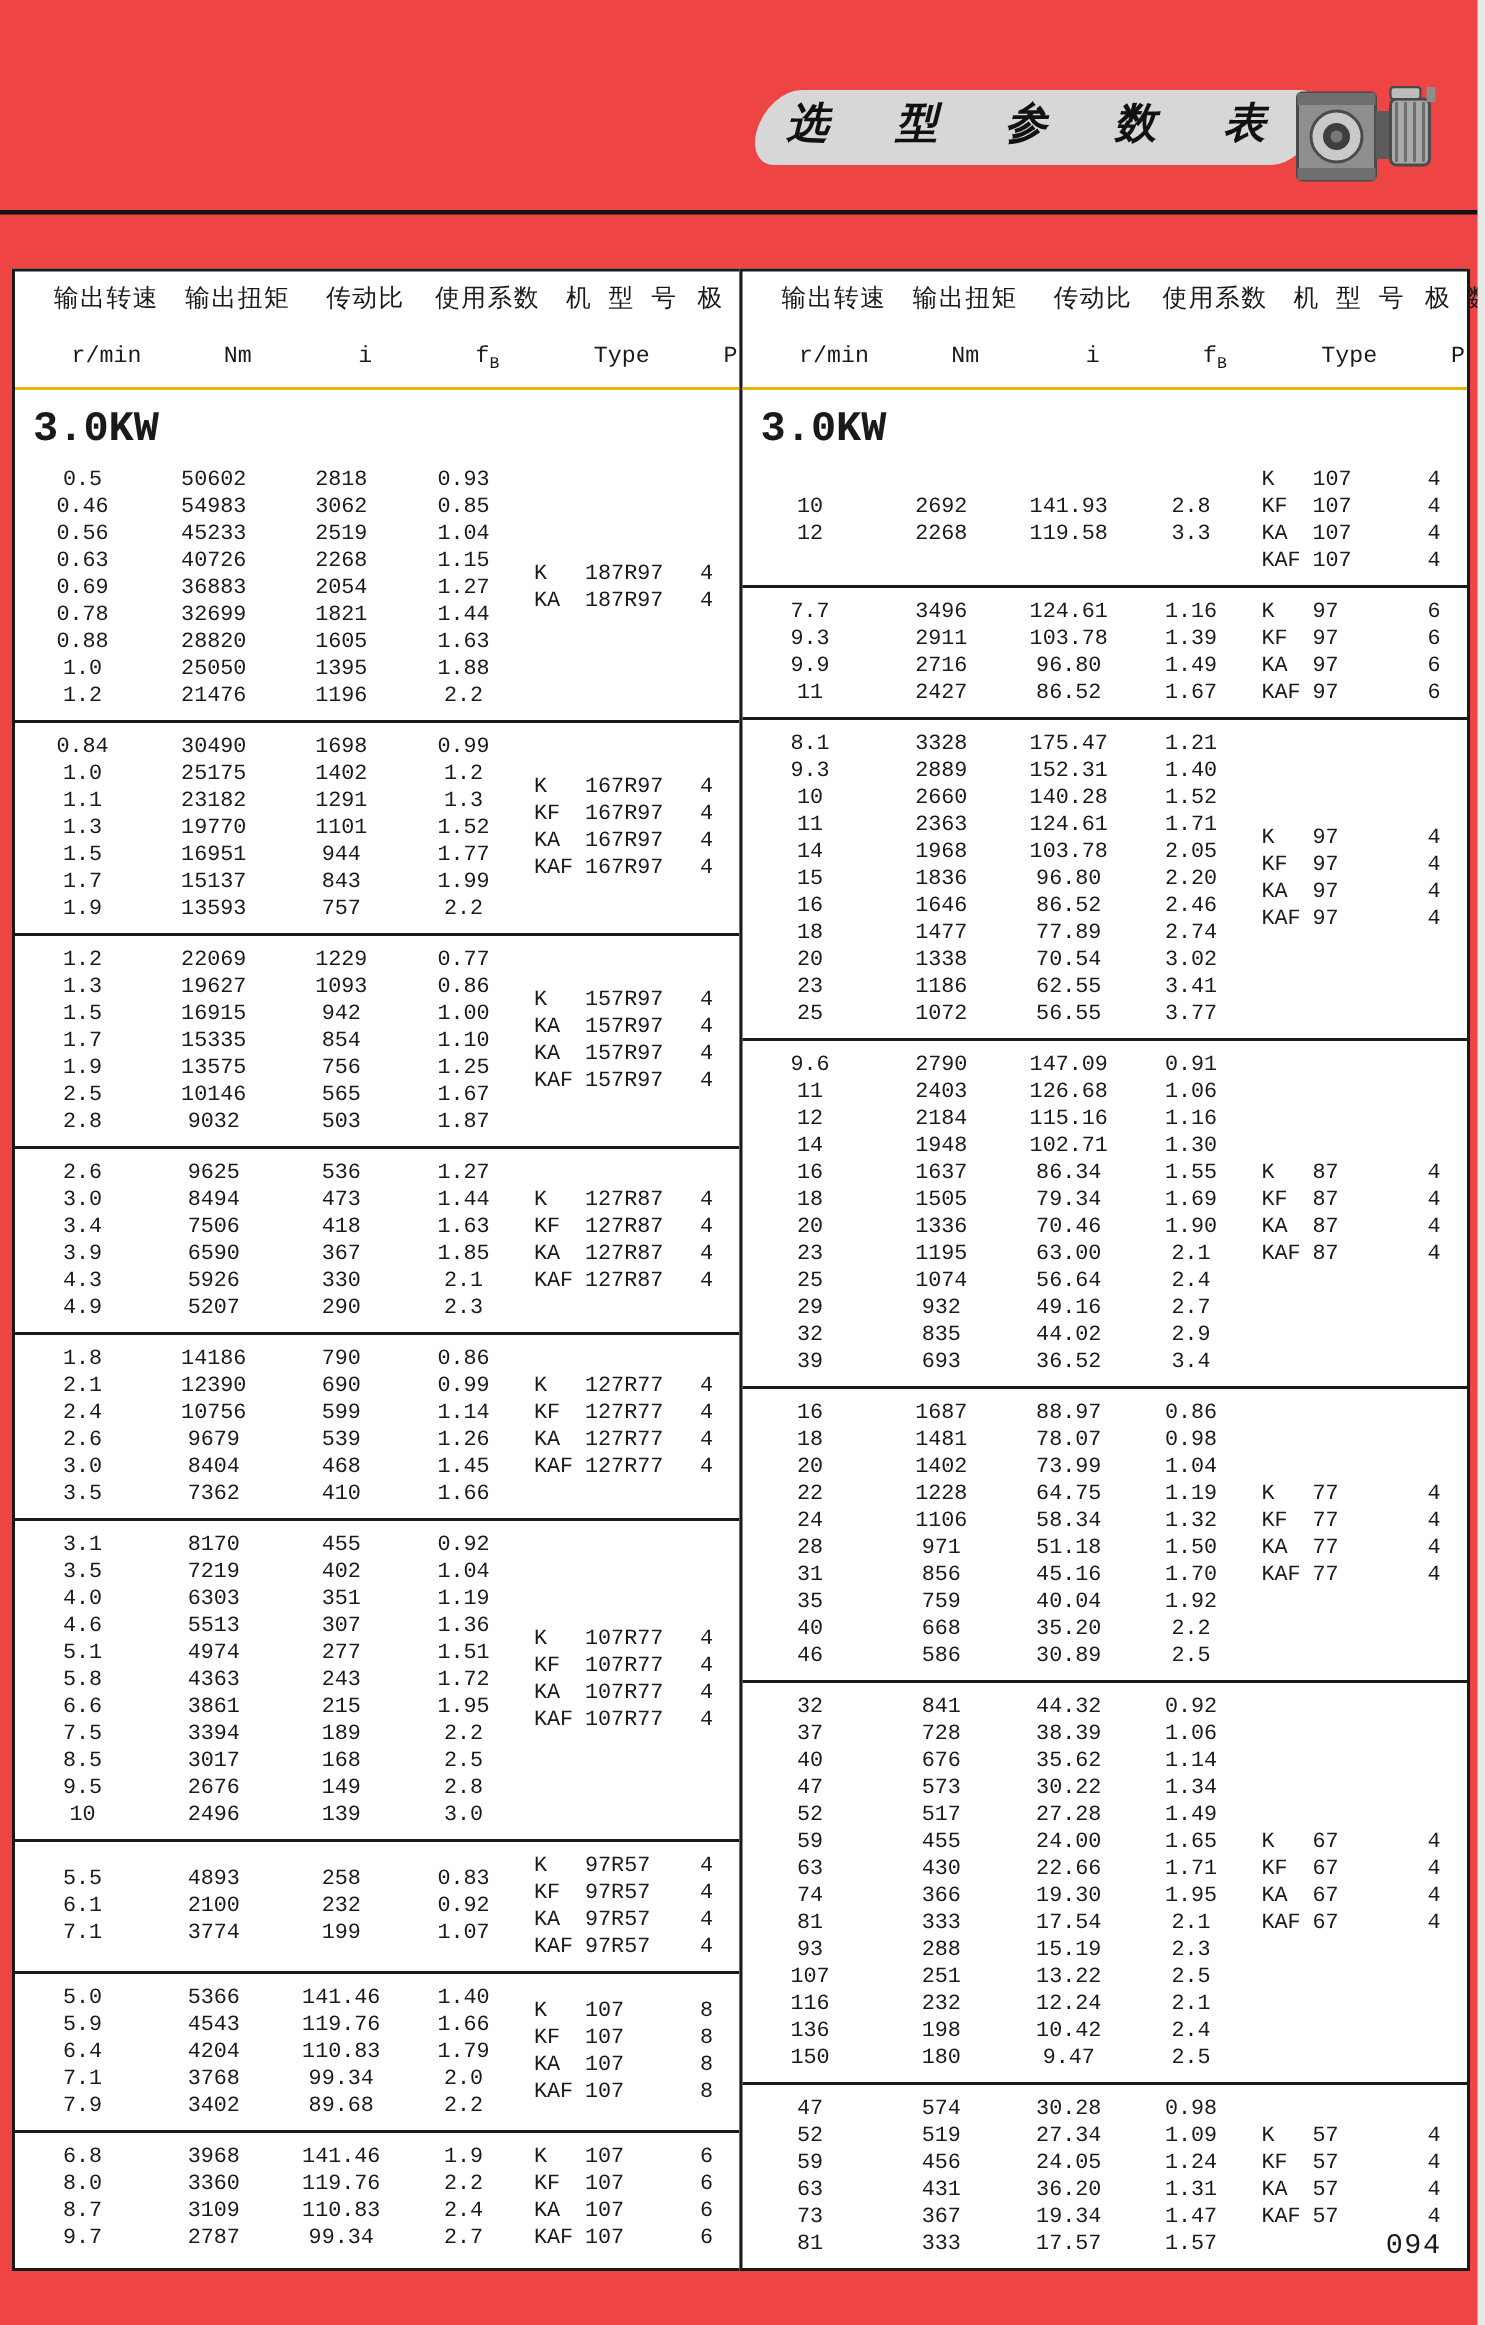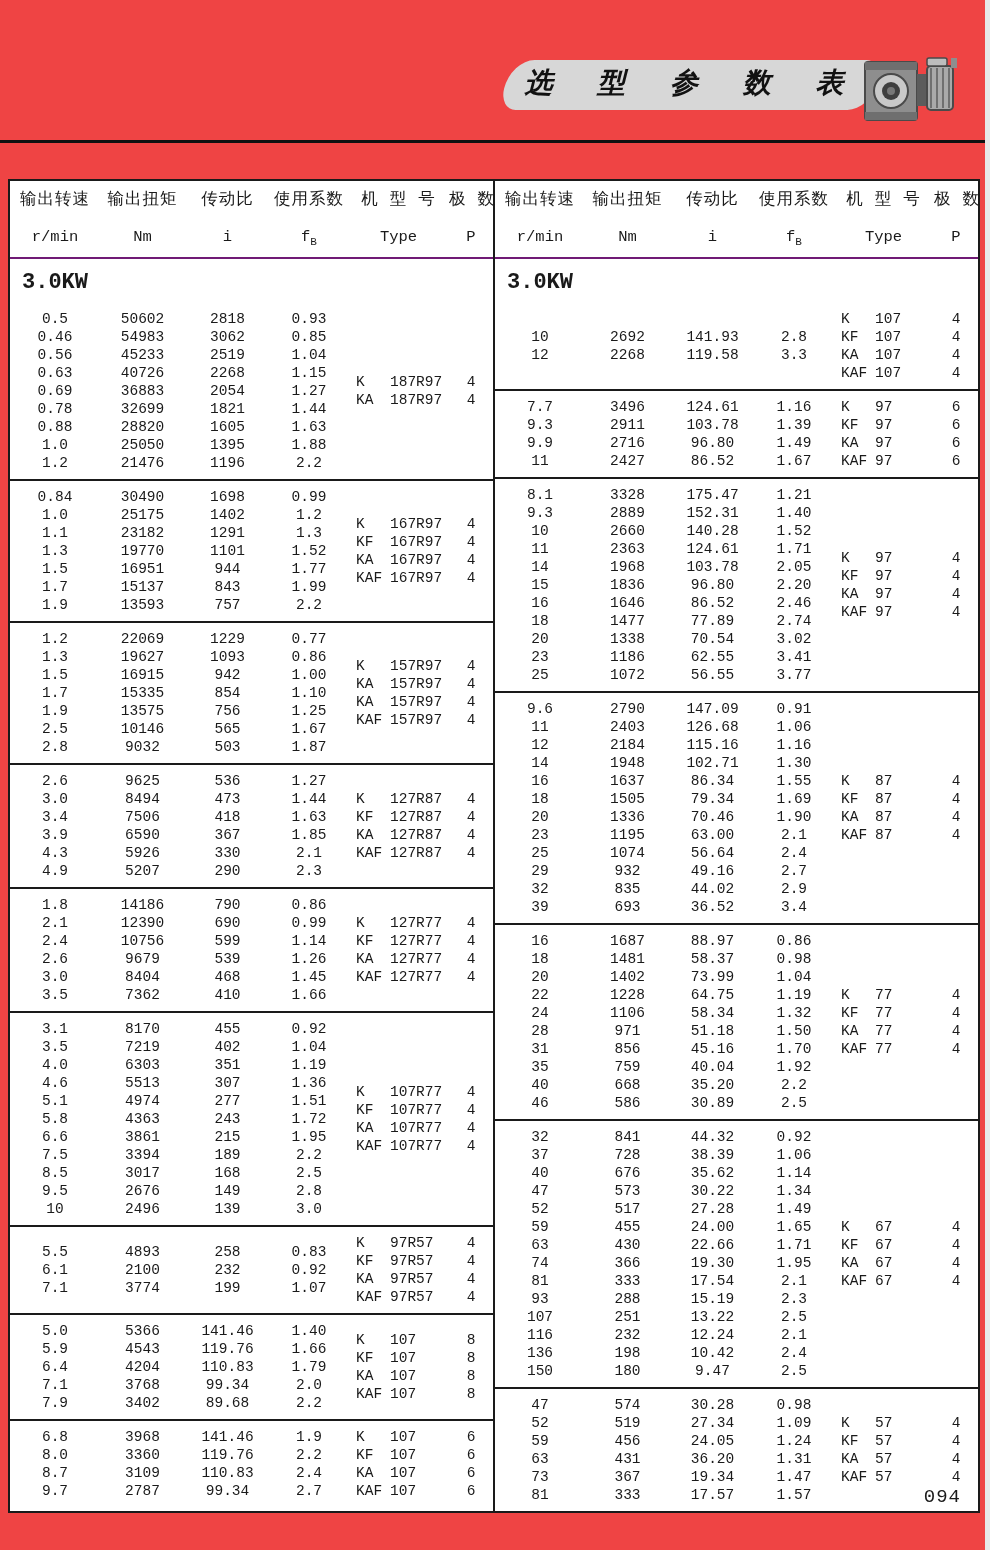--- a/index.html
+++ b/index.html
@@ -14,26 +14,26 @@
     border-radius:28px 20px 28px 20px / 34px 26px 34px 26px;transform:skewX(-14deg);}
   .banner-text{position:relative;text-align:center;line-height:50px;font-size:28px;
     font-weight:bold;font-style:italic;letter-spacing:14px;color:#111;}
   .photo{position:absolute;right:26px;top:48px;width:96px;height:86px;}
   .rule{position:absolute;left:0;right:0;top:140px;height:3px;background:#111;}
   
   .tables{display:flex;padding:0 8px;margin-top:34px;}
   .ptable{width:487px;border:2px solid #1a1a1a;box-sizing:border-box;background:#fff;}
   .ptable + .ptable{margin-left:-2px;}
   .thead{display:grid;grid-template-columns:90px 85px 85px 78px 101px 44px;
-    border-bottom:2px solid #701a75;padding:7px 0 9px;}
+    border-bottom:2px solid #eab308;padding:7px 16px 9px;}
   .hcell{text-align:center;}
   .hlabel{font-size:16.5px;letter-spacing:1px;white-space:nowrap;}
   .hunit{font-size:15.5px;margin-top:18px;}
   .hunit sub{font-size:11px;}
-  .section{font-size:22px;font-weight:bold;padding:11px 0 3px 12px;height:30px;box-sizing:content-box;}
+  .section{font-size:28px;font-weight:bold;padding:11px 0 3px 12px;height:30px;box-sizing:content-box;}
   .block{display:flex;align-items:center;padding:7px 0;}
   .block + .block{border-top:2px solid #1a1a1a;}
   .rows{width:338px;}
   .drow{display:grid;grid-template-columns:90px 85px 85px 78px;height:18px;line-height:18px;}
   .dcell{text-align:center;font-size:14.5px;}
   .types{width:145px;}
   .trow{display:grid;grid-template-columns:101px 44px;height:18px;line-height:18px;}
   .tname{padding-left:8px;display:flex;font-size:14.5px;white-space:nowrap;}
   .tprefix{width:34px;flex:0 0 34px;}
   .tpoles{text-align:center;font-size:14.5px;}
@@ -1083,21 +1083,21 @@
           <div class="rows">
             <div class="drow">
               <div class="dcell">16</div>
               <div class="dcell">1687</div>
               <div class="dcell">88.97</div>
               <div class="dcell">0.86</div>
             </div>
             <div class="drow">
               <div class="dcell">18</div>
               <div class="dcell">1481</div>
-              <div class="dcell">58.37</div>
+              <div class="dcell">78.07</div>
               <div class="dcell">0.98</div>
             </div>
             <div class="drow">
               <div class="dcell">20</div>
               <div class="dcell">1402</div>
               <div class="dcell">73.99</div>
               <div class="dcell">1.04</div>
             </div>
             <div class="drow">
               <div class="dcell">22</div>

